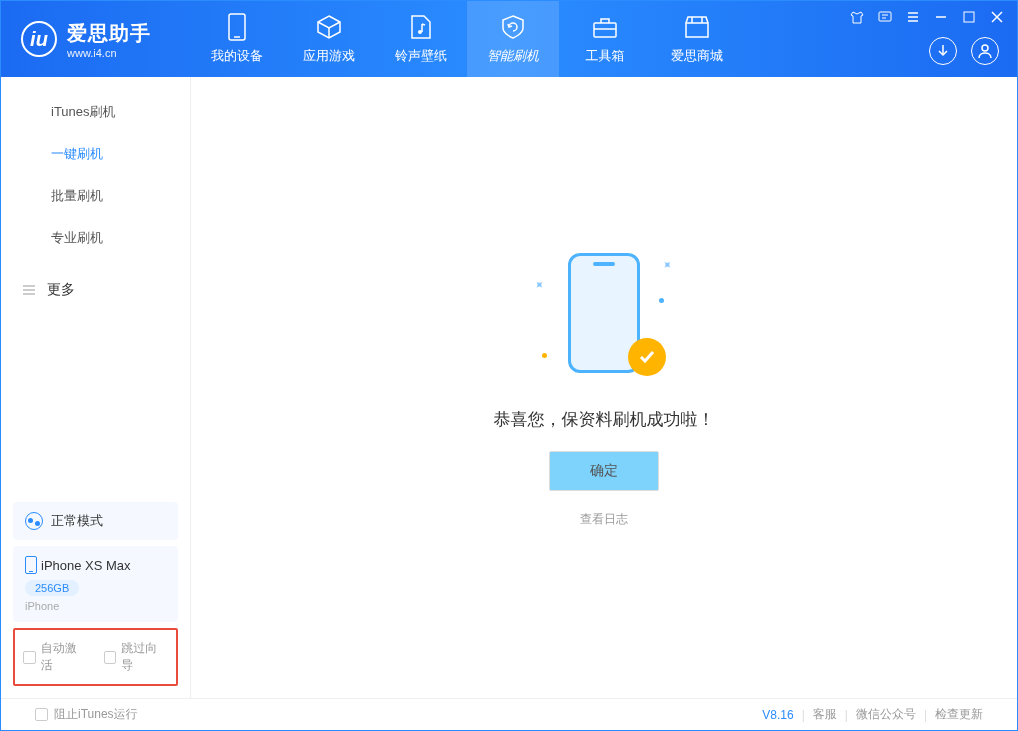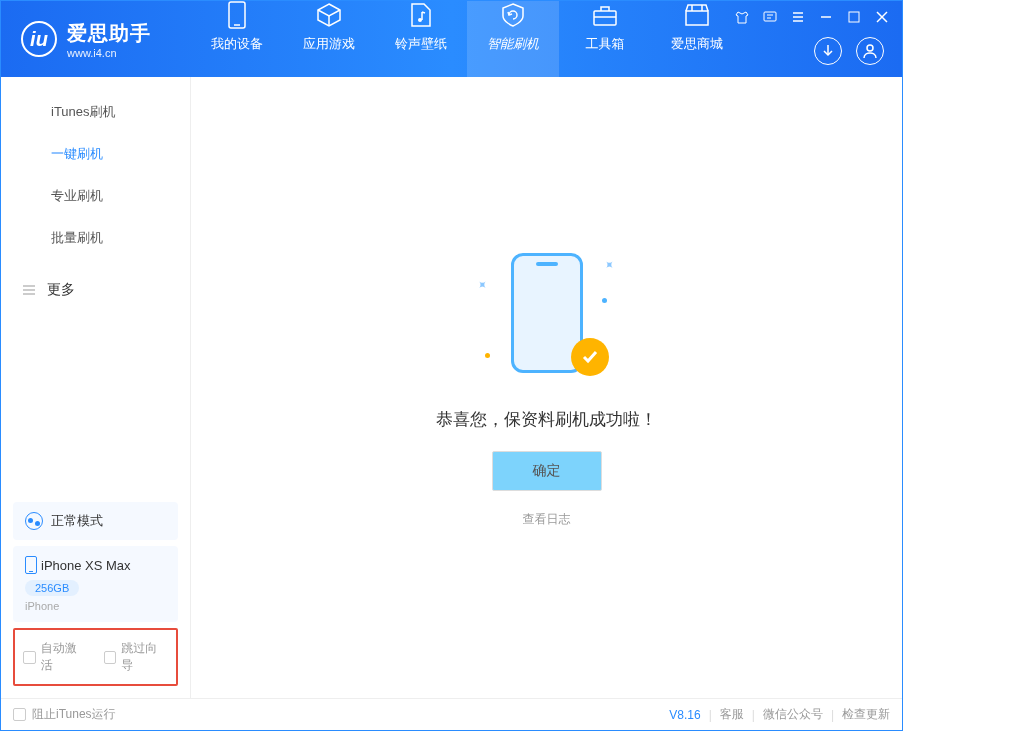--- a/index.html
+++ b/index.html
@@ -1,28 +1,28 @@
 <!DOCTYPE html>
 <html><head>
 <meta charset="utf-8">
 <style>
 * { margin: 0; padding: 0; box-sizing: border-box; font-family: "Microsoft YaHei", "PingFang SC", sans-serif; }
 body { background: #fff; }
-.window { width: 903px; height: 731px; border: 1px solid #2a8cff; display: flex; flex-direction: column; position: relative; }
+.window { width: 1018px; height: 731px; border: 1px solid #2a8cff; display: flex; flex-direction: column; position: relative; }
 
 
 .header { height: 76px; background: linear-gradient(90deg, #1b6bf2 0%, #2a8cff 50%, #1b6bf2 100%); display: flex; align-items: center; color: #fff; position: relative; }
 .logo-block { width: 190px; display: flex; align-items: center; padding-left: 20px; }
 .logo-icon { width: 36px; height: 36px; border: 2.5px solid #fff; border-radius: 50%; display: flex; align-items: center; justify-content: center; font-size: 20px; font-weight: bold; font-style: italic; margin-right: 10px; }
 .logo-text { display: flex; flex-direction: column; }
 .logo-title { font-size: 20px; font-weight: bold; letter-spacing: 1px; }
 .logo-url { font-size: 11px; opacity: 0.9; }
 
 .nav { display: flex; height: 100%; }
-.nav-item { width: 92px; display: flex; flex-direction: column; align-items: center; cursor: pointer; gap: 6px; font-size: 13px; }
+.nav-item { width: 92px; display: flex; flex-direction: column; align-items: center; justify-content: center; cursor: pointer; gap: 6px; font-size: 13px; }
 .nav-item.active { background: rgba(255,255,255,0.15); font-style: italic; }
 .nav-icon { width: 28px; height: 28px; display: flex; align-items: center; justify-content: center; }
 .nav-icon svg { stroke: #fff; fill: none; stroke-width: 1.5; }
 
 .title-controls { position: absolute; right: 12px; top: 8px; display: flex; gap: 12px; color: #fff; font-size: 13px; }
 .title-controls span { cursor: pointer; display: inline-flex; width: 16px; height: 16px; align-items: center; justify-content: center; }
 .header-right { position: absolute; right: 18px; bottom: 12px; display: flex; gap: 14px; }
 .header-right .circ { width: 28px; height: 28px; border: 1.8px solid #fff; border-radius: 50%; display: flex; align-items: center; justify-content: center; cursor: pointer; }
 
 
@@ -65,21 +65,21 @@
 .spark.s2 { right: 12px; top: 10px; transform: rotate(45deg); }
 .dot { position: absolute; width: 5px; height: 5px; border-radius: 50%; }
 .dot.d1 { background: #ffb400; left: 18px; bottom: 30px; }
 .dot.d2 { background: #4db3ff; right: 20px; top: 50px; }
 
 .success-text { font-size: 17px; color: #333; }
 .confirm-btn { border: 1px solid #ddd; background: #7dd3fc; padding: 10px 40px; font-size: 14px; color: #555; cursor: pointer; border-radius: 2px; }
 .log-link { font-size: 12px; color: #999; cursor: pointer; }
 
 
-.footer { height: 32px; border-top: 1px solid #eee; display: flex; align-items: center; padding: 0 12px; font-size: 12px; color: #999; gap: 34px; }
+.footer { height: 32px; border-top: 1px solid #eee; display: flex; align-items: center; padding: 0 34px; font-size: 12px; color: #999; gap: 34px; }
 .footer label { display: flex; align-items: center; gap: 6px; cursor: pointer; }
 .footer-right { margin-left: auto; display: flex; align-items: center; gap: 8px; text-align: right; }
 .footer-right .sep { color: #ddd; }
 .footer-link { cursor: pointer; }
 </style>
 </head>
 <body>
 
 <div class="window">
 
@@ -209,22 +209,22 @@
     </div>
   </div>
 
   <div class="body">
     <div class="sidebar">
 
       <div class="side-section">
         <div class="side-items">
           <div class="side-item">iTunes刷机</div>
           <div class="side-item active">一键刷机</div>
+          <div class="side-item">批量刷机</div>
           <div class="side-item">专业刷机</div>
-          <div class="side-item">批量刷机</div>
         </div>
       </div>
 
       <div class="side-section">
         <div class="side-header">
           <span class="hicon" style="color:#bbb">
               <svg width="14" height="12" viewBox="0 0 14 12" stroke="#bbb" stroke-width="1.5">
                 <line x1="1" y1="2" x2="13" y2="2"></line>
                 <line x1="1" y1="6" x2="13" y2="6"></line>
                 <line x1="1" y1="10" x2="13" y2="10"></line>

